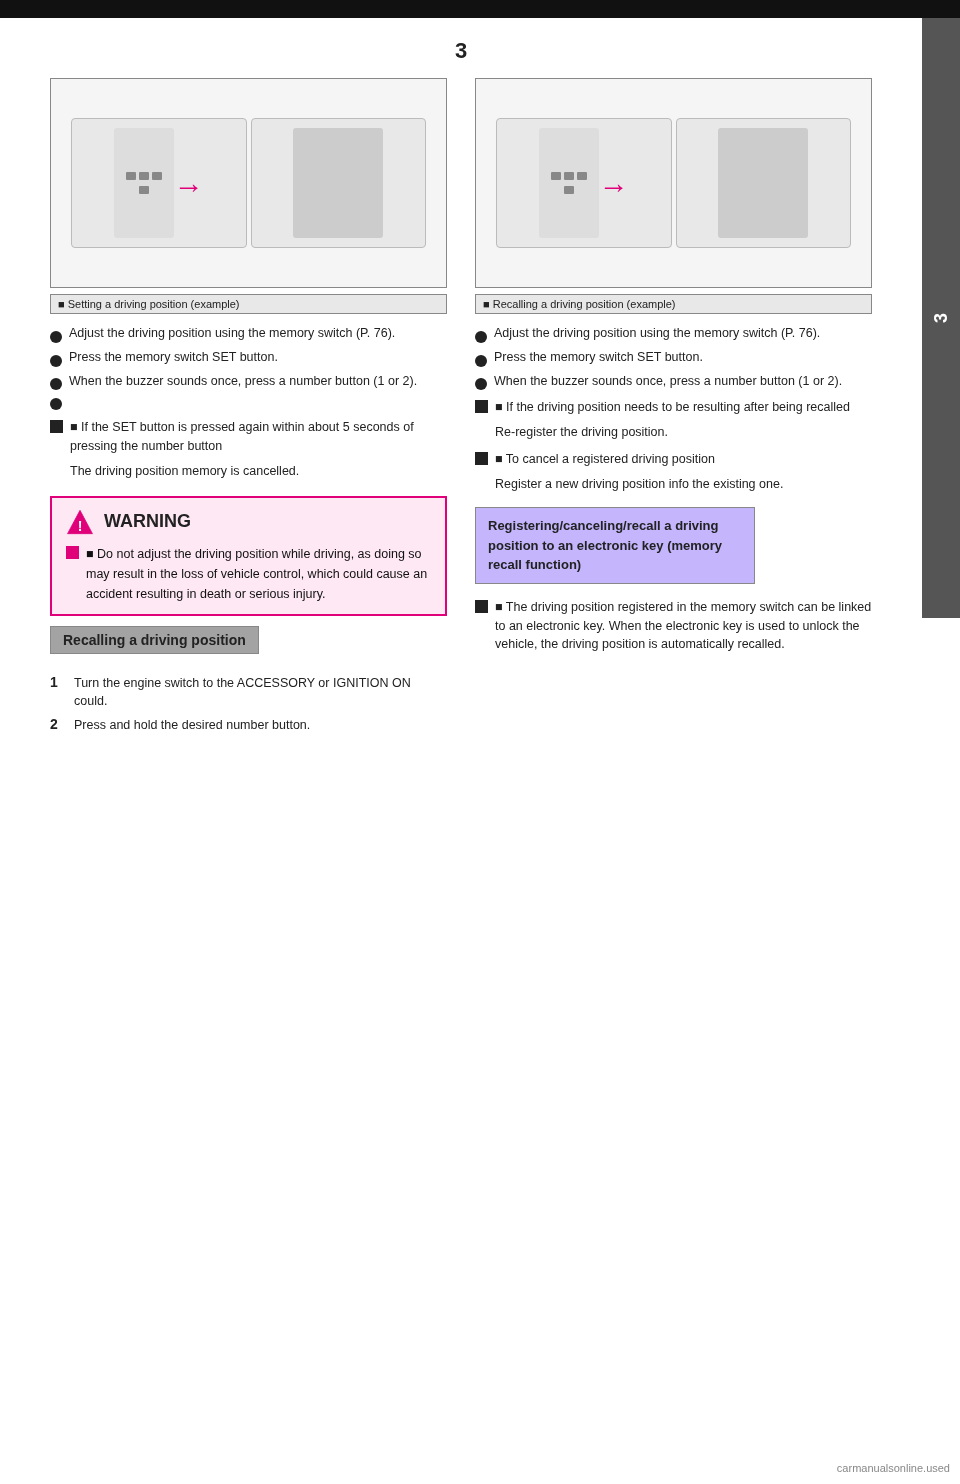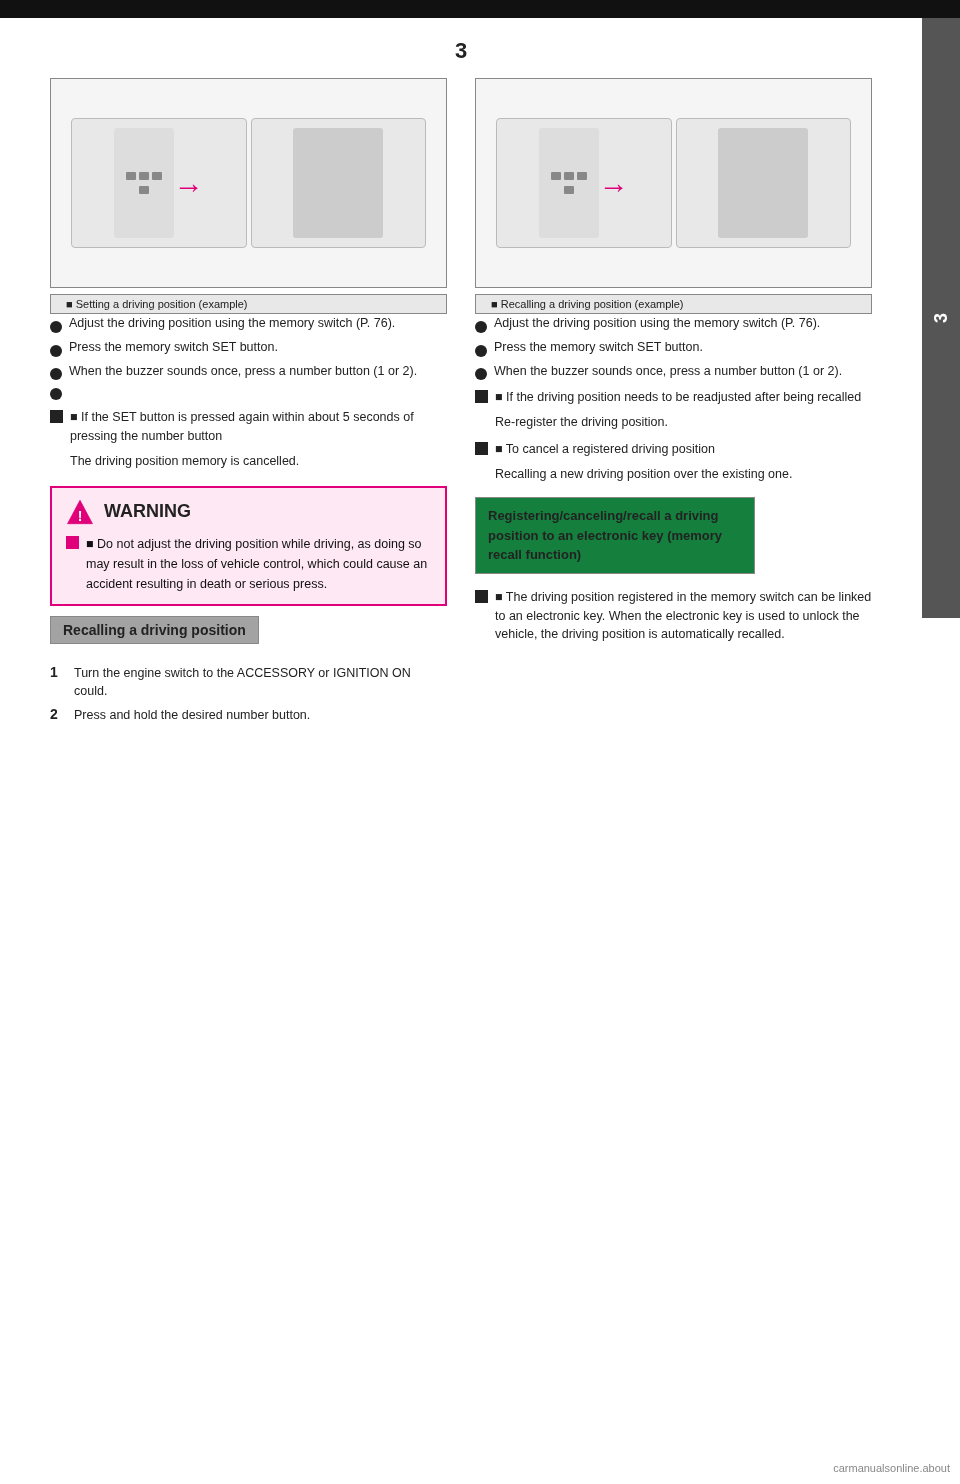--- a/index.html
+++ b/index.html
@@ -99,21 +99,22 @@
     .arrow-pink {
       color: #e0007a;
       font-size: 30px;
       font-weight: bold;
     }
     .illus-caption {
       font-size: 11px;
       color: #222;
       background: #e8e8e8;
       border: 1px solid #888;
-      padding: 3px 15px;
+      padding: 3px 7px;
+      margin-bottom: 10px;
       min-height: 18px;
     }
 
     
     .bullet-section {
       margin-bottom: 8px;
     }
     .bullet-item {
       display: flex;
       align-items: flex-end;
@@ -217,21 +218,21 @@
       min-width: 16px;
     }
     .step-text {
       font-size: 12.5px;
       line-height: 1.5;
     }
 
     
     .register-box {
       border: 1.5px solid #888;
-      background: #15803d;
+      background: #c4b5fd;
       padding: 8px 12px;
       margin-top: 14px;
       max-width: 280px;
     }
     .register-title {
       font-size: 13px;
       font-weight: bold;
       line-height: 1.5;
     }
 
@@ -345,21 +346,21 @@
       <div class="warning-box">
         <div class="warning-header">
           <svg class="warning-triangle" viewBox="0 0 36 36">
             <polygon points="18,3 34,33 2,33" fill="#e0007a" stroke="#e0007a" stroke-width="1"></polygon>
             <text x="18" y="29" text-anchor="middle" font-size="18" font-weight="bold" fill="white">!</text>
           </svg>
           <span class="warning-title">WARNING</span>
         </div>
         <div class="warning-content">
           <div class="warning-sq"></div>
-          <span class="warning-text">■ Do not adjust the driving position while driving, as doing so may result in the loss of vehicle control, which could cause an accident resulting in death or serious press.</span>
+          <span class="warning-text">■ Do not adjust the driving position while driving, as doing so may result in the loss of vehicle control, which could cause an accident resulting in death or serious injury.</span>
         </div>
       </div>
 
       
       <div class="recall-box">
         <span class="recall-title">Recalling a driving position</span>
       </div>
 
       <div style="margin-top:10px;">
         <div class="numbered-step">
@@ -408,38 +409,38 @@
           <span>Press the memory switch SET button.</span>
         </div>
         <div class="bullet-item">
           <div class="bullet-dot"></div>
           <span>When the buzzer sounds once, press a number button (1 or 2).</span>
         </div>
       </div>
 
       <div class="section-header">
         <div class="sq-marker"></div>
-        <span class="section-text">■ If the driving position needs to be readjusted after being recalled</span>
+        <span class="section-text">■ If the driving position needs to be resulting after being recalled</span>
       </div>
       <div style="padding-left:20px; font-size:12.5px; line-height:1.5; margin-bottom:8px;">Re-register the driving position.</div>
 
       <div class="section-header">
         <div class="sq-marker"></div>
         <span class="section-text">■ To cancel a registered driving position</span>
       </div>
-      <div style="padding-left:20px; font-size:12.5px; line-height:1.5; margin-bottom:10px;">Recalling a new driving position over the existing one.</div>
+      <div style="padding-left:20px; font-size:12.5px; line-height:1.5; margin-bottom:10px;">Register a new driving position info the existing one.</div>
 
       <div class="register-box">
         <span class="register-title">Registering/canceling/recall a driving position to an electronic key (memory recall function)</span>
       </div>
 
       <div class="section-header" style="margin-top:14px;">
         <div class="sq-marker"></div>
         <span class="section-text">■ The driving position registered in the memory switch can be linked to an electronic key. When the electronic key is used to unlock the vehicle, the driving position is automatically recalled.</span>
       </div>
 
     </div>
 
   </div>
 
 </div>
 
-<div class="watermark">carmanualsonline.about</div>
+<div class="watermark">carmanualsonline.used</div>
 
 </body></html>

